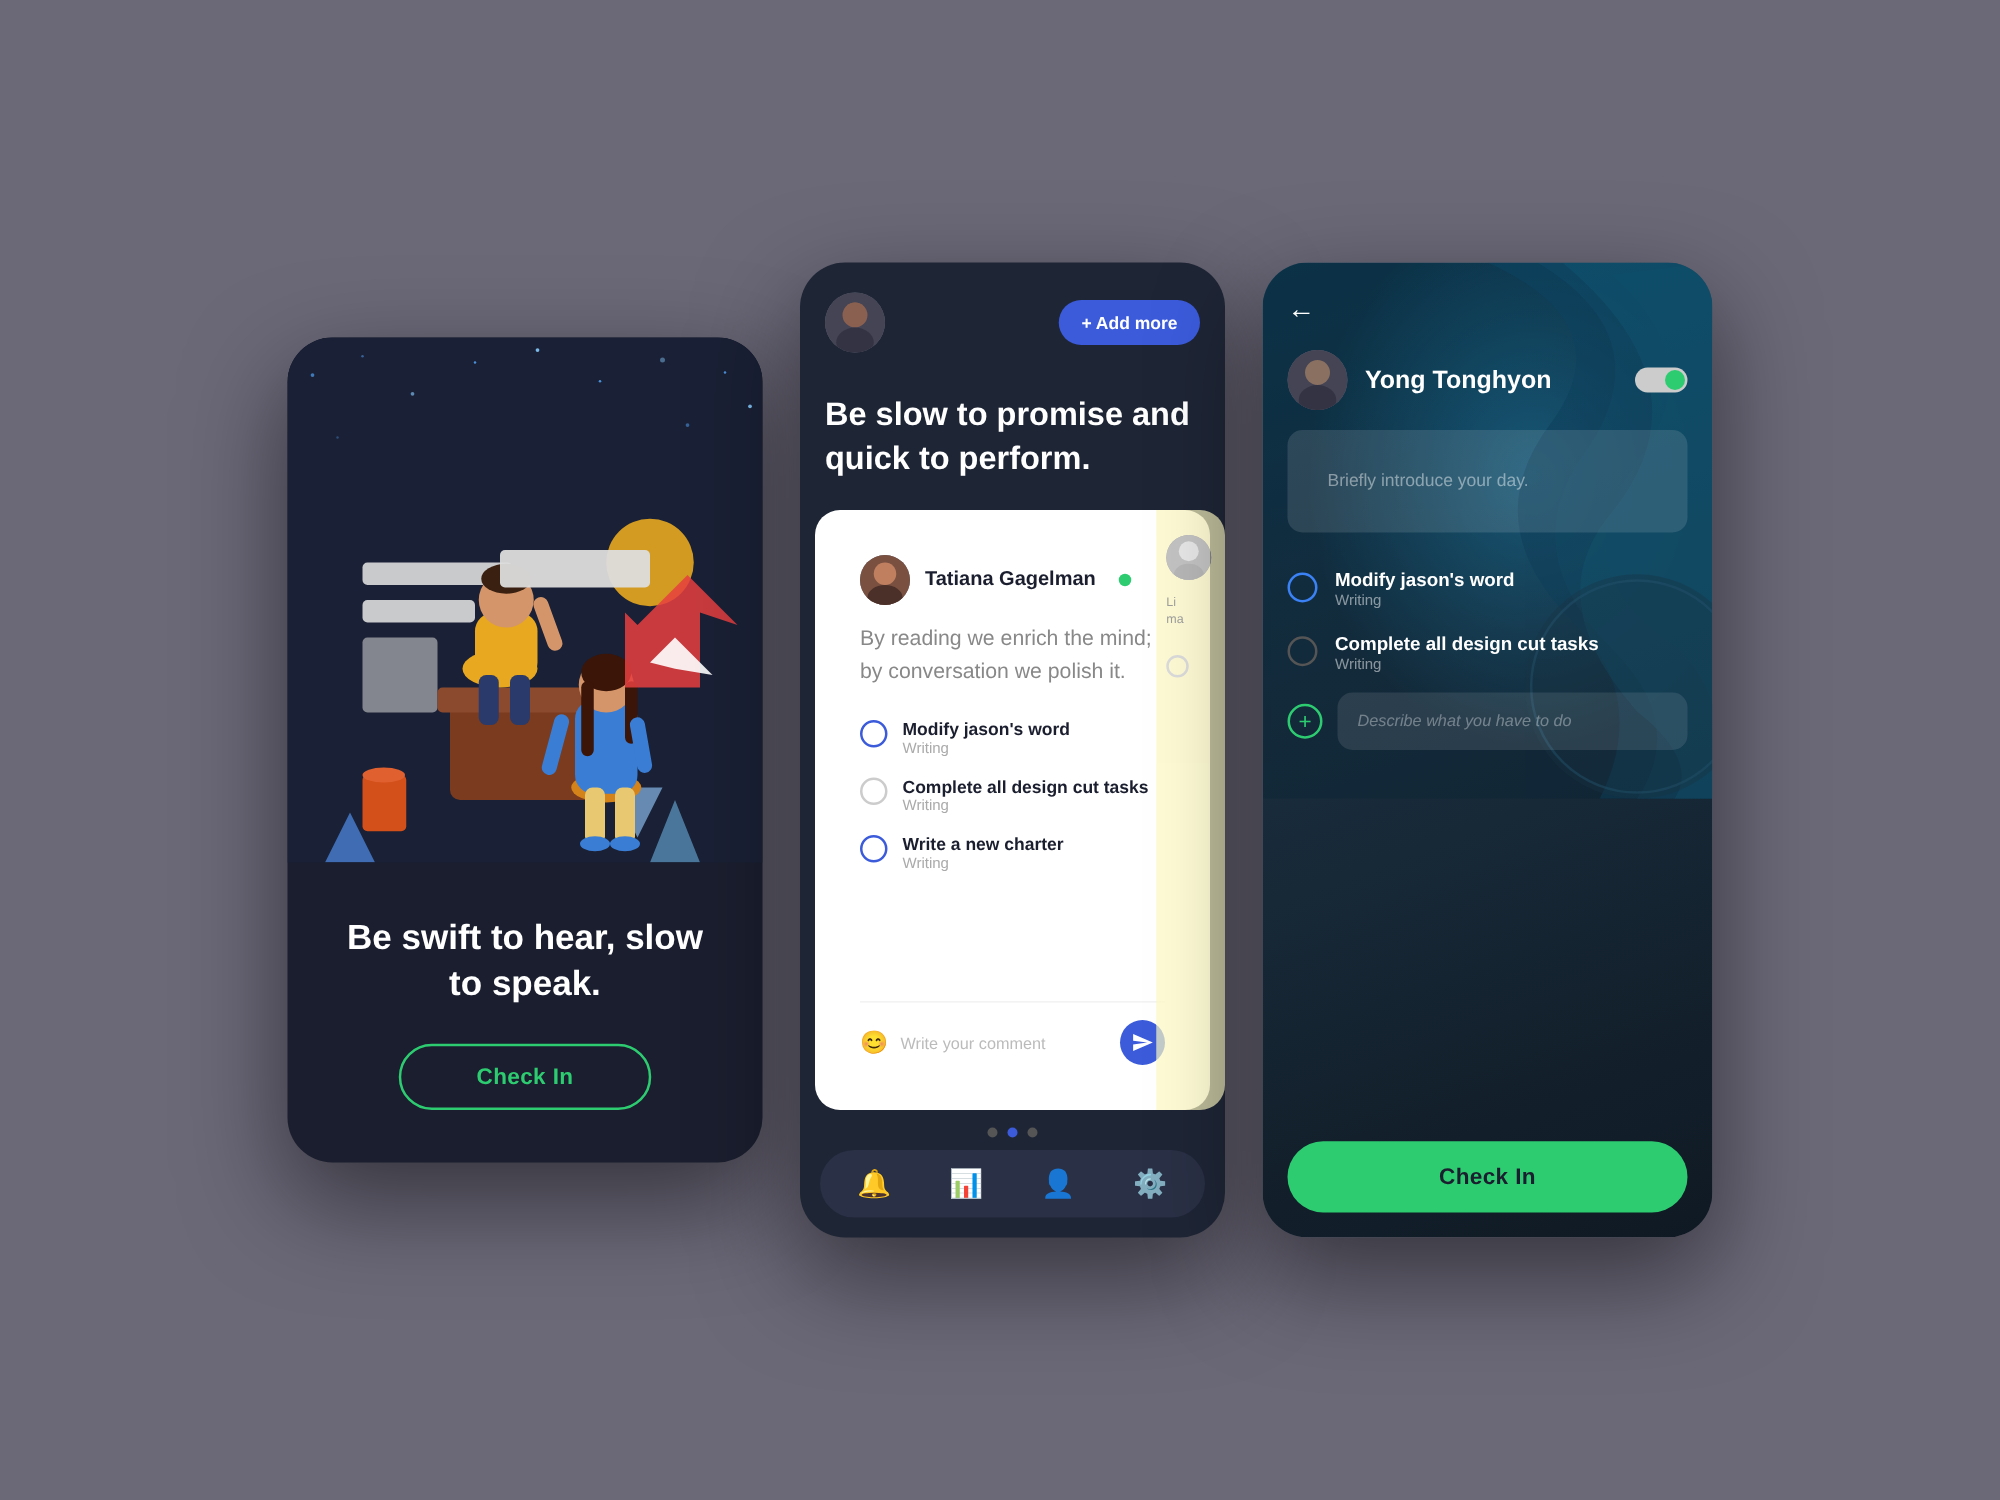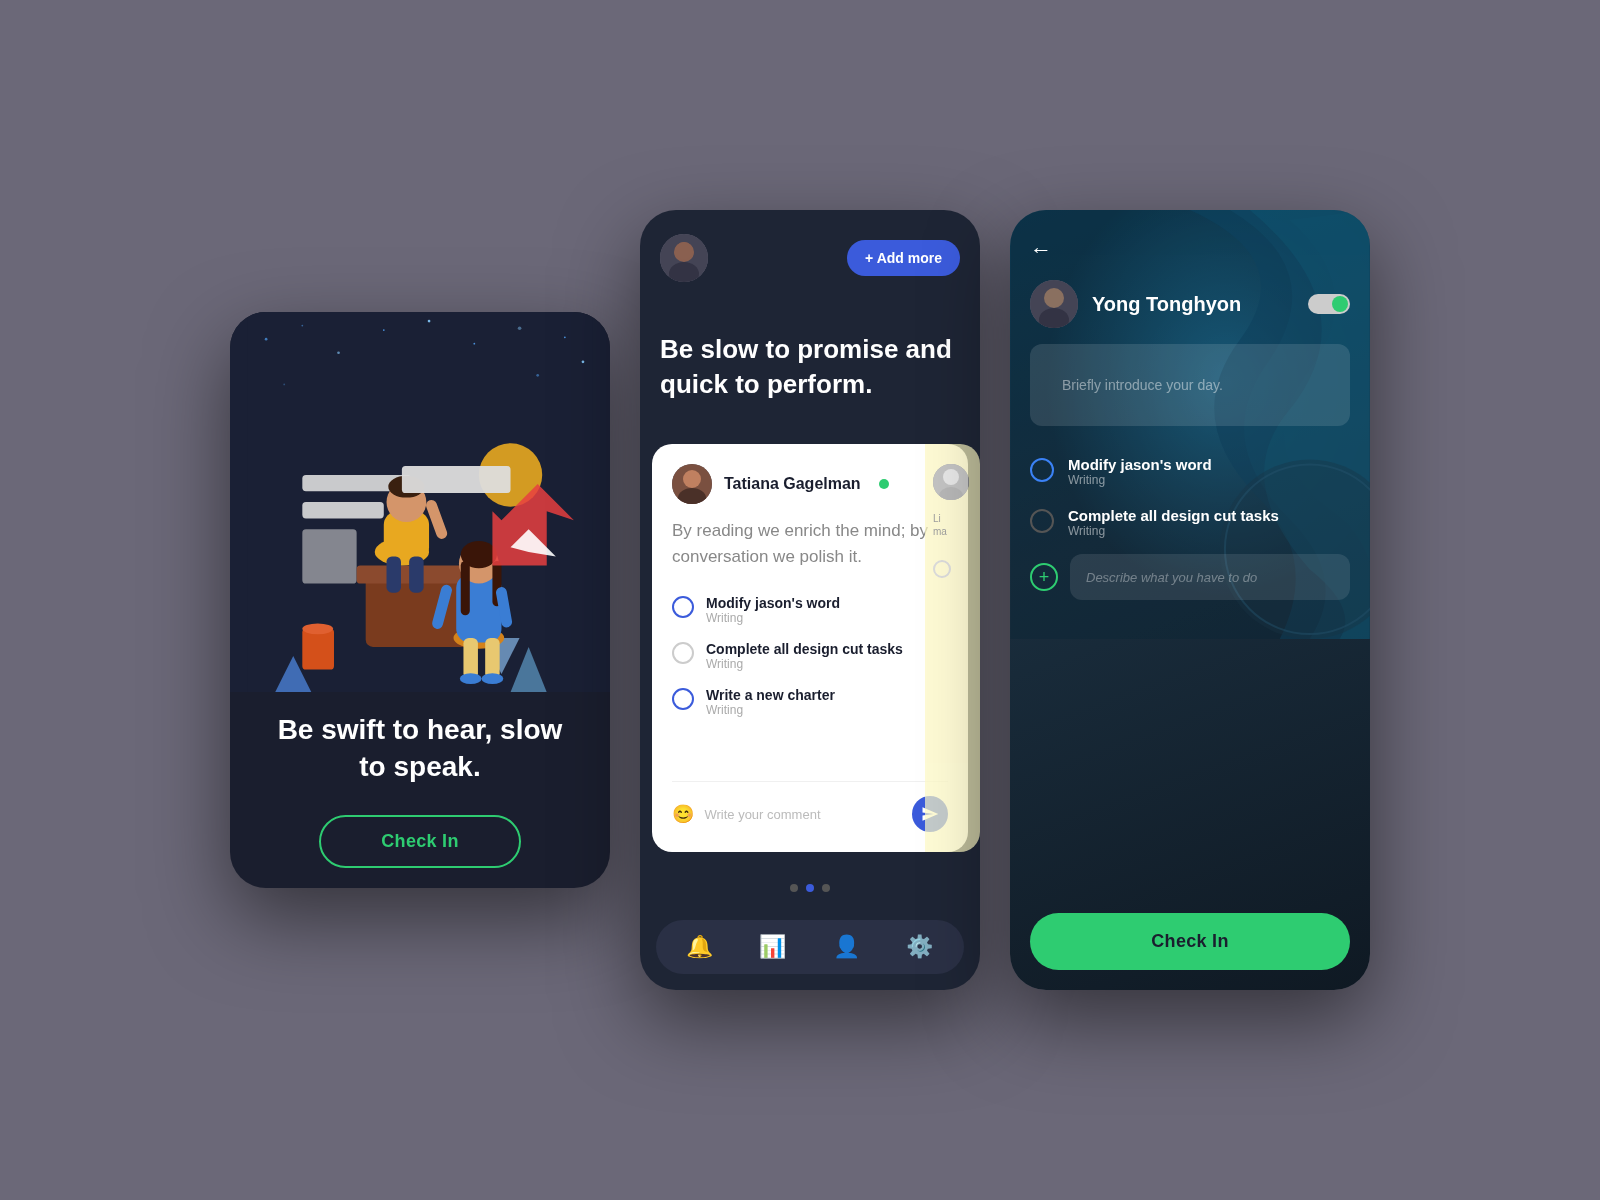--- a/index.html
+++ b/index.html
@@ -19,21 +19,21 @@
     .phone {
       border-radius: 36px;
       overflow: hidden;
       position: relative;
       box-shadow: 0 30px 80px rgba(0,0,0,0.5);
     }
 
     
     .screen1 {
       width: 380px;
-      height: 576px;
+      height: 660px;
       background: #1a1e2e;
       display: flex;
       flex-direction: column;
       align-items: center;
     }
 
     .screen1-illustration {
       width: 100%;
       height: 420px;
       position: relative;
@@ -77,21 +77,20 @@
       letter-spacing: 0.3px;
     }
 
     
     .screen2 {
       width: 340px;
       height: 780px;
       background: #1e2535;
       display: flex;
       flex-direction: column;
-      gap: 18px;
     }
 
     .screen2-header {
       display: flex;
       align-items: center;
       justify-content: space-between;
       padding: 24px 20px 16px;
     }
 
     .avatar-sm {
@@ -125,21 +124,21 @@
       font-weight: 800;
       padding: 16px 20px 24px;
       line-height: 1.35;
     }
 
     
     .task-card {
       background: #fff;
       border-radius: 20px;
       margin: 0 12px;
-      padding: 20px;
+      padding: 36px;
       flex: 1;
       display: flex;
       flex-direction: column;
       position: relative;
       overflow: hidden;
     }
 
     .card-user-row {
       display: flex;
       align-items: center;

